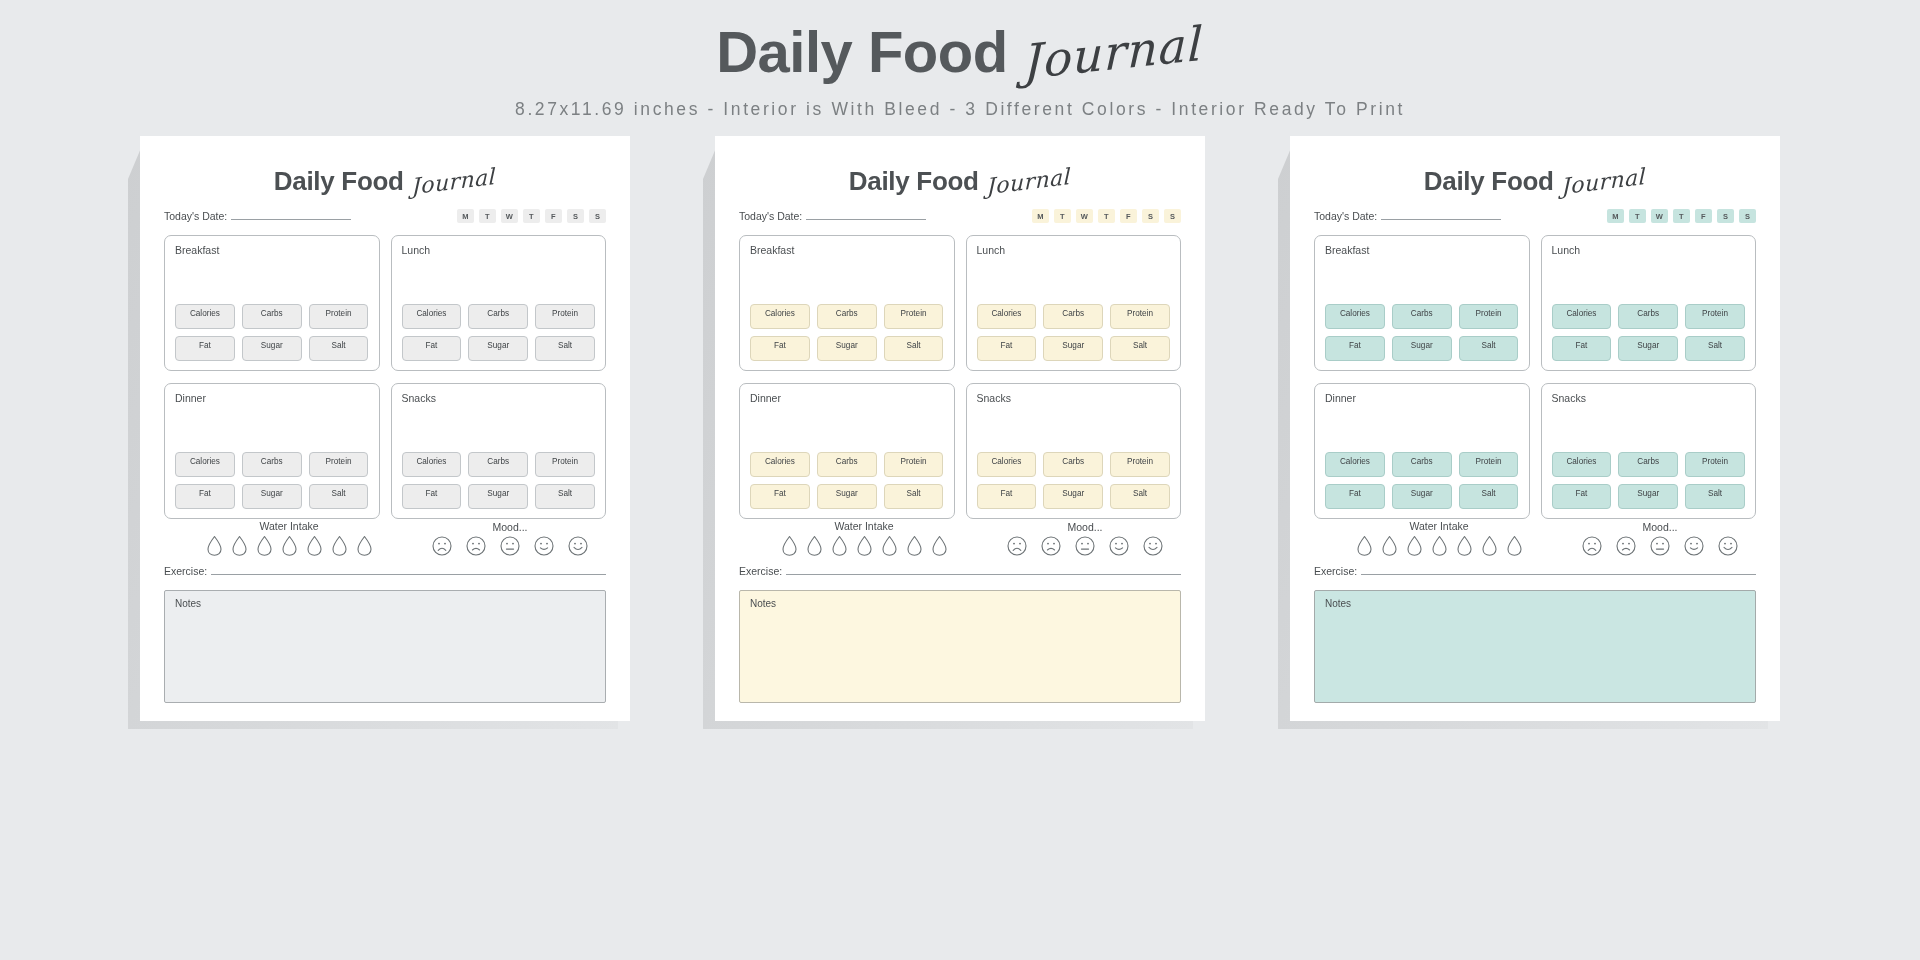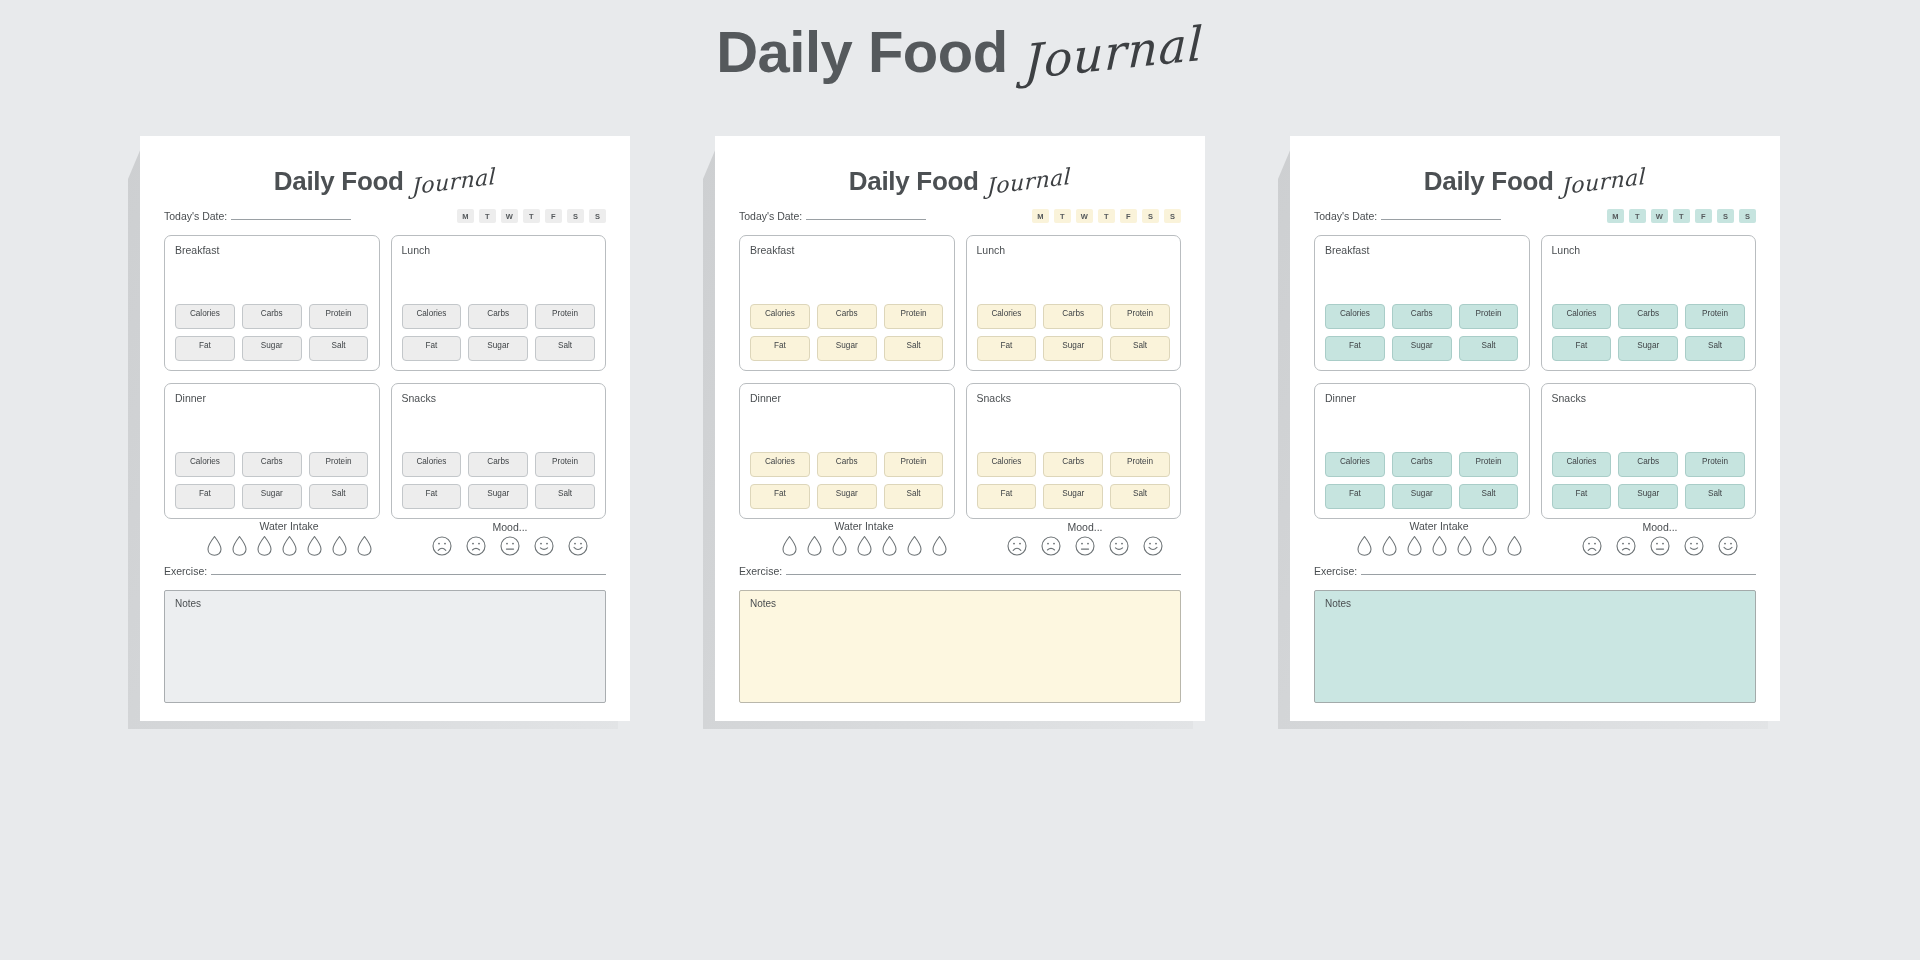--- a/index.html
+++ b/index.html
@@ -131,20 +131,21 @@
   }
   .notes-label { font-size: 10px; color: #4a4e51; }
 </style>
 </head>
 <body>
 
 <div class="banner">
   <div>
     <span class="banner-title">Daily Food</span><span class="banner-script">Journal</span>
   </div>
+  <div class="banner-sub">8.27x11.69 inches - Interior is With Bleed - 3 Different Colors - Interior Ready To Print</div>
 </div>
 
 <div class="pages" id="pages-container">
     <div class="page-wrap">
       <div class="page-shadow"></div>
       <div class="page">
         <div class="pg-title-row"><span class="pg-title">Daily Food</span><span class="pg-script">Journal</span></div>
         <div class="date-row">
           <div class="date-left">
             <span class="date-label">Today's Date:</span>

